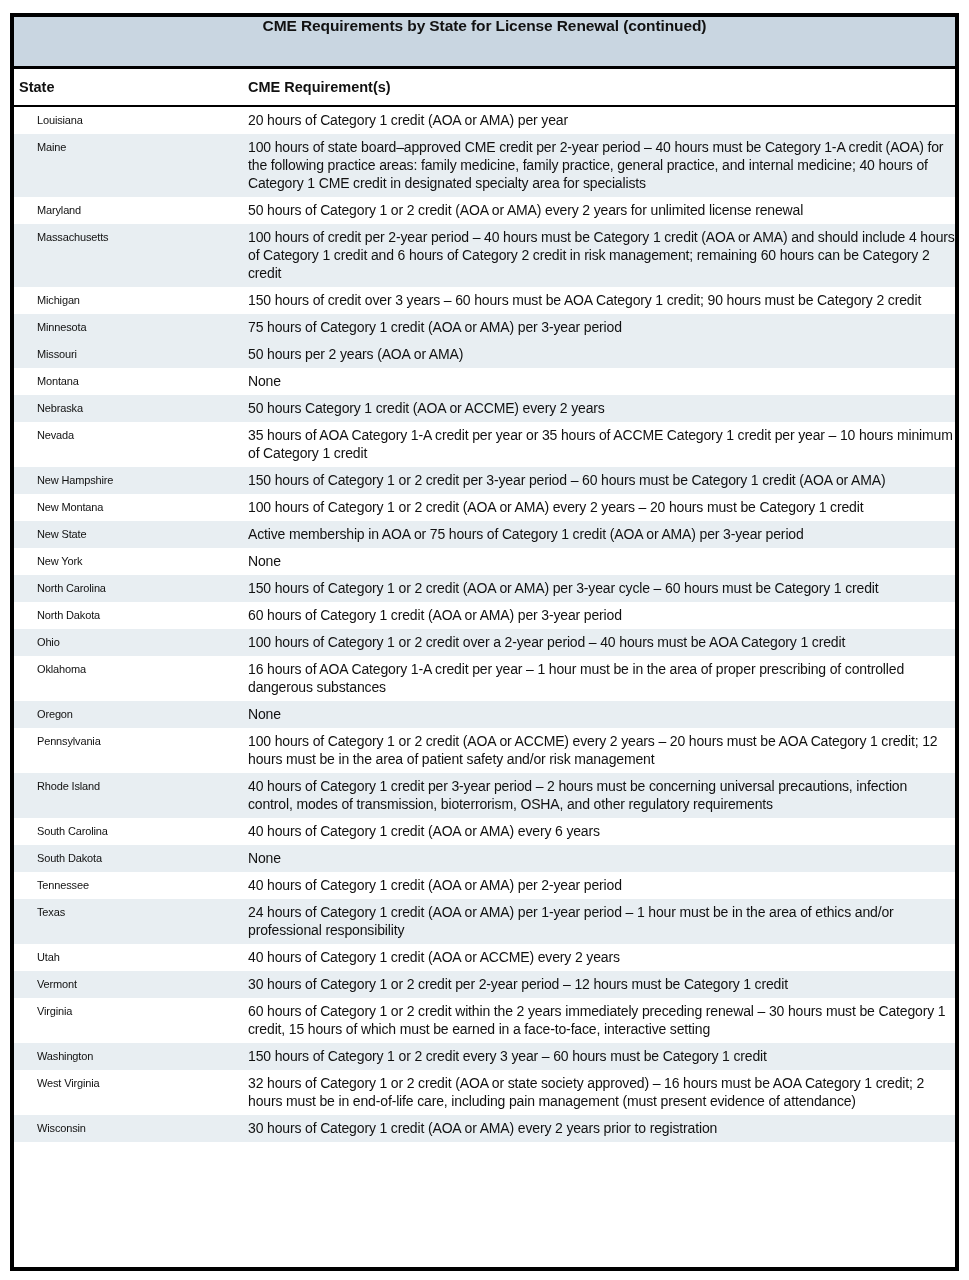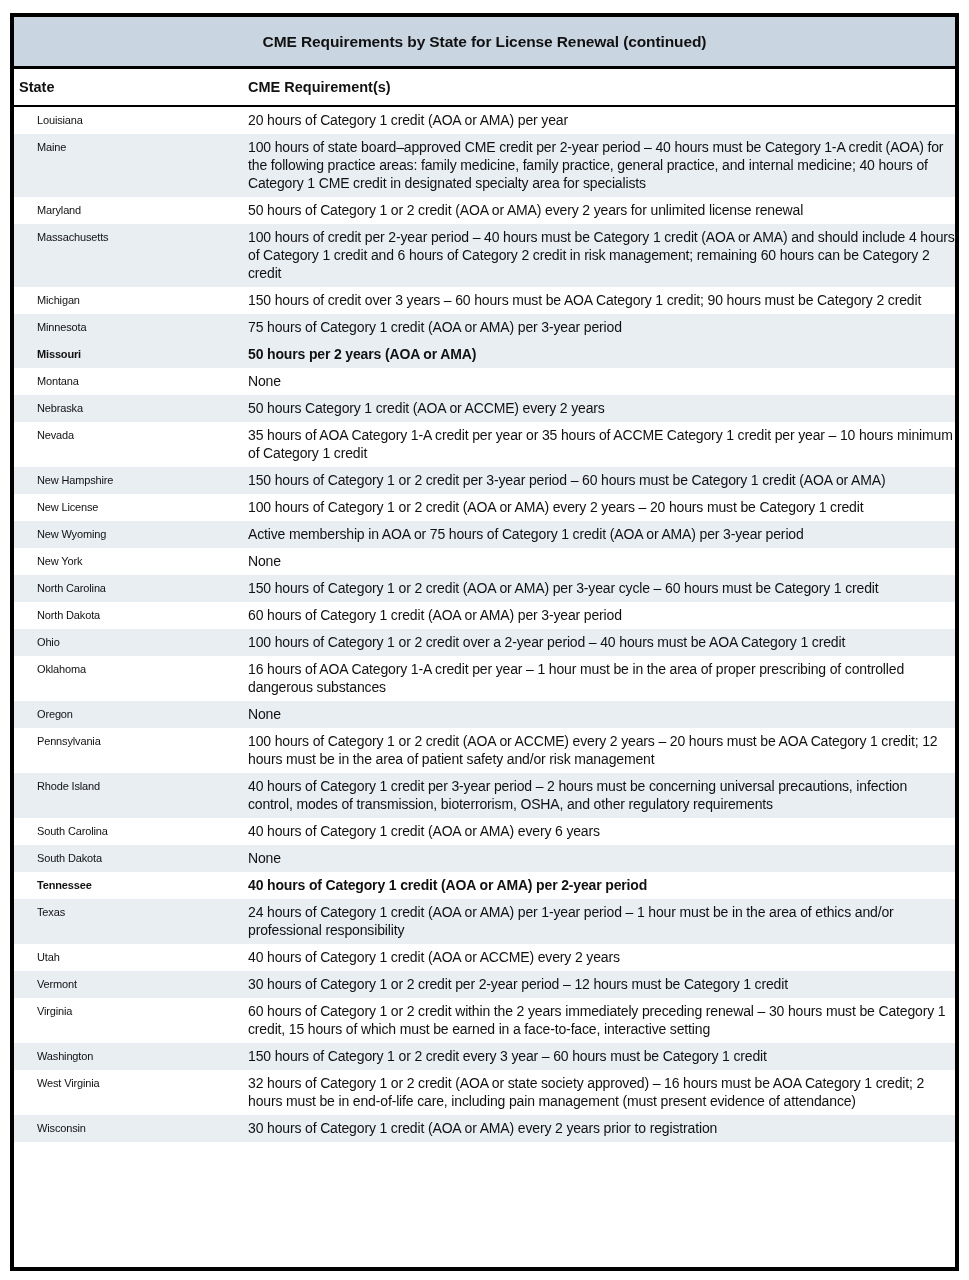--- a/index.html
+++ b/index.html
@@ -20,21 +20,20 @@
     left: 10px; top: 13px;
     width: 949px; height: 1258px;
     border: 4px solid var(--border);
     background: #ffffff;
   }
   .title-band {
     height: 52px;
     background: var(--title-band);
     border-bottom: 3px solid var(--border);
     display: flex;
-    align-items: center;
     justify-content: center;
     font-size: 15.5px;
     font-weight: bold;
     letter-spacing: -0.1px;
   }
   table.cme {
     width: 100%;
     border-collapse: collapse;
     table-layout: fixed;
   }
@@ -54,21 +53,21 @@
     letter-spacing: -0.15px;
     padding: 4px 0 5px 0;
   }
   tbody td.state-cell {
     padding-left: 23px;
     padding-right: 8px;
     font-size: 11px;
   }
   tbody td.req-cell { }
   tr.stripe { background: var(--stripe); }
-  tr.bold td { font-weight: bold; }
+  tr.bold td { font-weight: normal; }
 </style>
 </head>
 <body>
 
 <div class="doc-table-frame">
   <div class="title-band">
     <span>CME Requirements by State for License Renewal (continued)</span>
   </div>
   <table class="cme">
     <colgroup>
@@ -120,25 +119,25 @@
   </tr>
         <tr>
     <td class="state-cell">Nevada</td>
     <td class="req-cell">35 hours of AOA Category 1-A credit per year or 35 hours of ACCME Category 1 credit per year – 10 hours minimum of Category 1 credit</td>
   </tr>
         <tr class="stripe">
     <td class="state-cell">New Hampshire</td>
     <td class="req-cell">150 hours of Category 1 or 2 credit per 3-year period – 60 hours must be Category 1 credit (AOA or AMA)</td>
   </tr>
         <tr>
-    <td class="state-cell">New License</td>
+    <td class="state-cell">New Montana</td>
     <td class="req-cell">100 hours of Category 1 or 2 credit (AOA or AMA) every 2 years – 20 hours must be Category 1 credit</td>
   </tr>
         <tr class="stripe">
-    <td class="state-cell">New Wyoming</td>
+    <td class="state-cell">New State</td>
     <td class="req-cell">Active membership in AOA or 75 hours of Category 1 credit (AOA or AMA) per 3-year period</td>
   </tr>
         <tr>
     <td class="state-cell">New York</td>
     <td class="req-cell">None</td>
   </tr>
         <tr class="stripe">
     <td class="state-cell">North Carolina</td>
     <td class="req-cell">150 hours of Category 1 or 2 credit (AOA or AMA) per 3-year cycle – 60 hours must be Category 1 credit</td>
   </tr>

